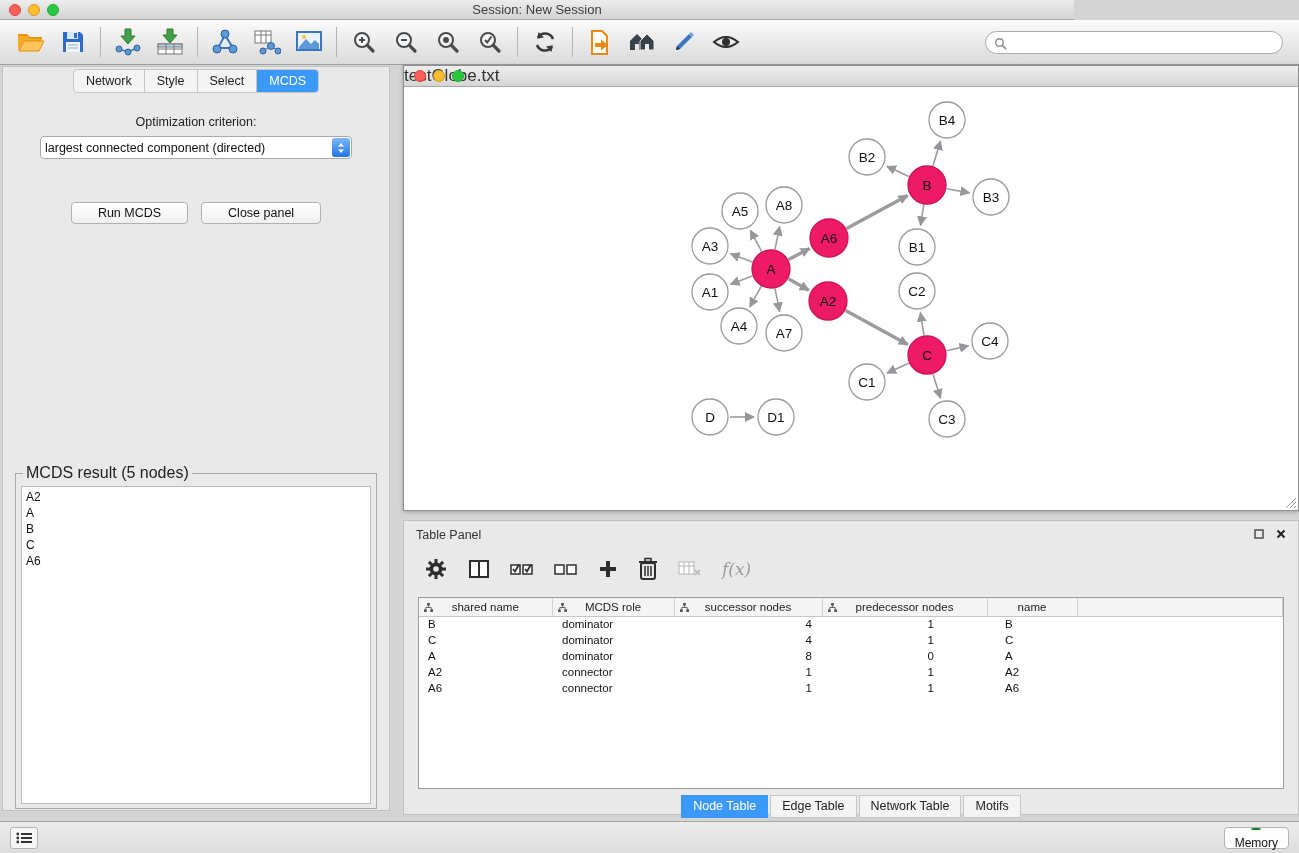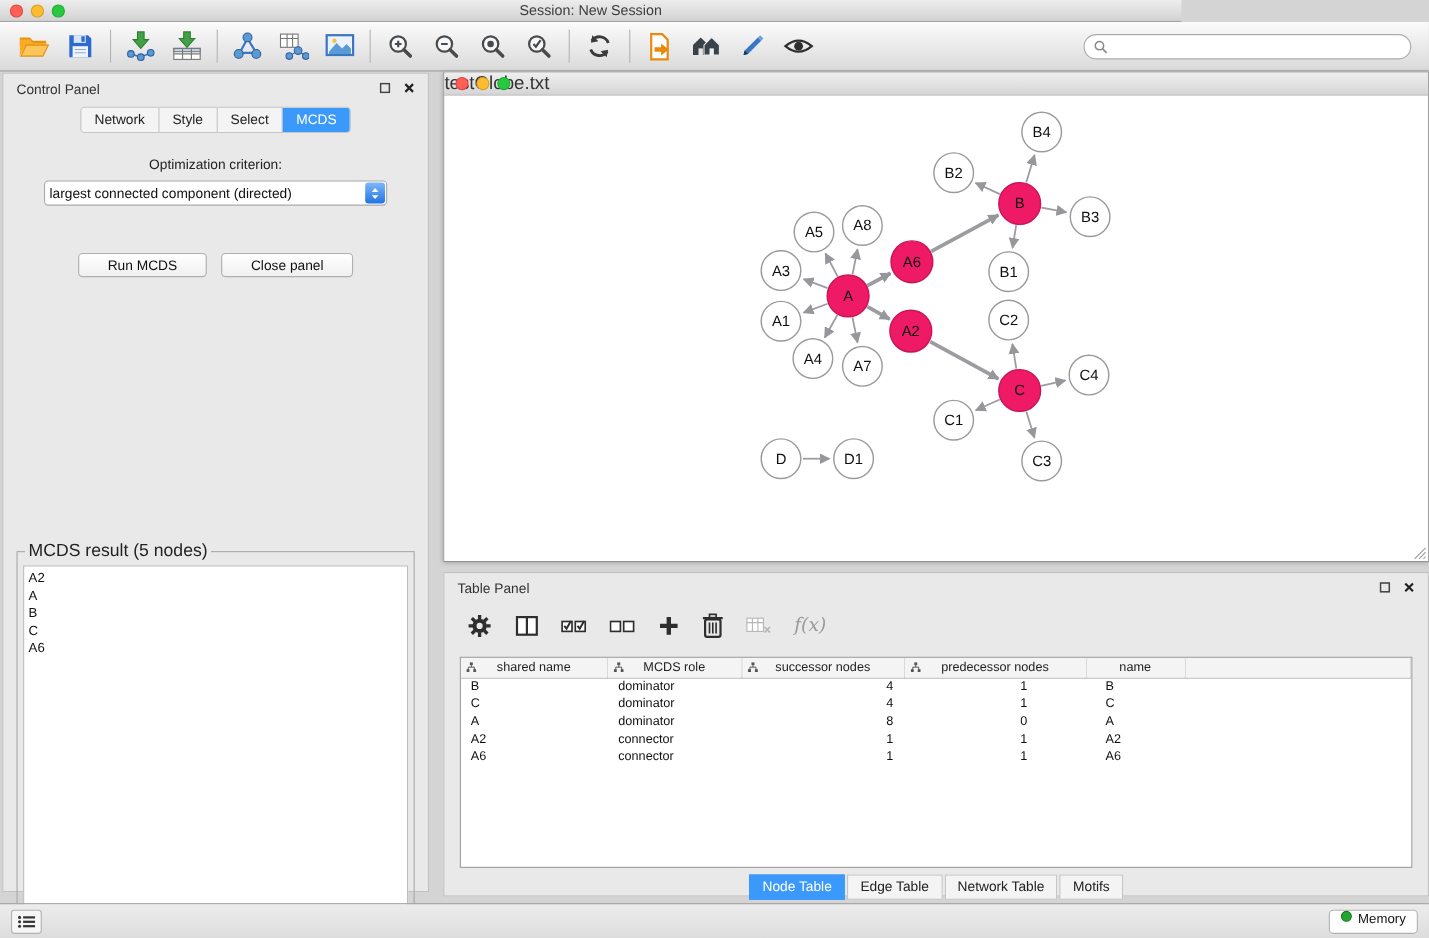--- a/index.html
+++ b/index.html
@@ -68,21 +68,21 @@
   td.col2 { text-align:right; padding-right:10px; }
   td.col3 { text-align:right; padding-right:53px; }
   td.col4 { padding-left:18px; }
   .tp-tabs { display:flex; justify-content:center; gap:2px; margin-top:6px; }
   .tp-tab { padding:3px 11px; font-size:12.5px; color:#222; background:#f4f4f4; border:1px solid #c6c6c6; line-height:15px; }
   .tp-tab.active { background:#3b99fc; color:#fff; border-color:#3b99fc; }
 
   
   .statusbar { position:absolute; left:0; top:821px; width:1299px; height:32px; background:linear-gradient(#ececec,#dddddd); border-top:1px solid #a6a6a6; display:flex; align-items:center; padding:0 10px; }
   .sb-left-btn { width:28px; height:22px; background:#f6f6f6; border:1px solid #b2b2b2; border-radius:3px; display:flex; align-items:center; justify-content:center; }
-  .memory-btn { margin-left:auto; height:22px; background:#fdfdfd; border:1px solid #b2b2b2; border-radius:4px; display:flex; gap:6px; padding:0 10px; font-size:12px; color:#111; }
+  .memory-btn { margin-left:auto; height:22px; background:#fdfdfd; border:1px solid #b2b2b2; border-radius:4px; display:flex; align-items:center; gap:6px; padding:0 10px; font-size:12px; color:#111;flex-direction:column; }
   .mem-dot { width:10px; height:10px; border-radius:50%; background:#23a52f; border:1px solid #167d20; }
 </style>
 </head>
 <body>
 
 <div class="titlebar">
   <div class="traffic">
     <span class="light red"></span>
     <span class="light yellow"></span>
     <span class="light green"></span>
@@ -228,31 +228,20 @@
       <svg width="13" height="13" viewBox="0 0 13 13">
           <circle cx="5.5" cy="5.5" r="3.8" fill="none" stroke="#8a8a8a" stroke-width="1.4"></circle>
           <line x1="8.4" y1="8.4" x2="12" y2="12" stroke="#8a8a8a" stroke-width="1.6"></line>
         </svg>
     </span>
     <input class="search-input" type="text" placeholder="" style="">
   </div>
 </div>
 
 <div class="control-panel">
-  <div class="panel-header">
-    <span>Control Panel</span>
-    <span class="ph-icons">
-      <span><svg width="10" height="10">
-            <rect x="1" y="1" width="8" height="8" fill="none" stroke="#444" stroke-width="1.4"></rect>
-          </svg></span>
-      <span><svg width="10" height="10">
-            <path d="M1.5 1.5 L8.5 8.5 M8.5 1.5 L1.5 8.5" stroke="#222" stroke-width="2"></path>
-          </svg></span>
-    </span>
-  </div>
   <div class="cp-tabs">
     <div class="cp-tab">Network</div>
     <div class="cp-tab">Style</div>
     <div class="cp-tab">Select</div>
     <div class="cp-tab active">MCDS</div>
   </div>
   <div class="opt-label">Optimization criterion:</div>
   <div class="dropdown">
     <span class="dd-text">largest connected component (directed)</span>
     <span class="dd-stepper">

